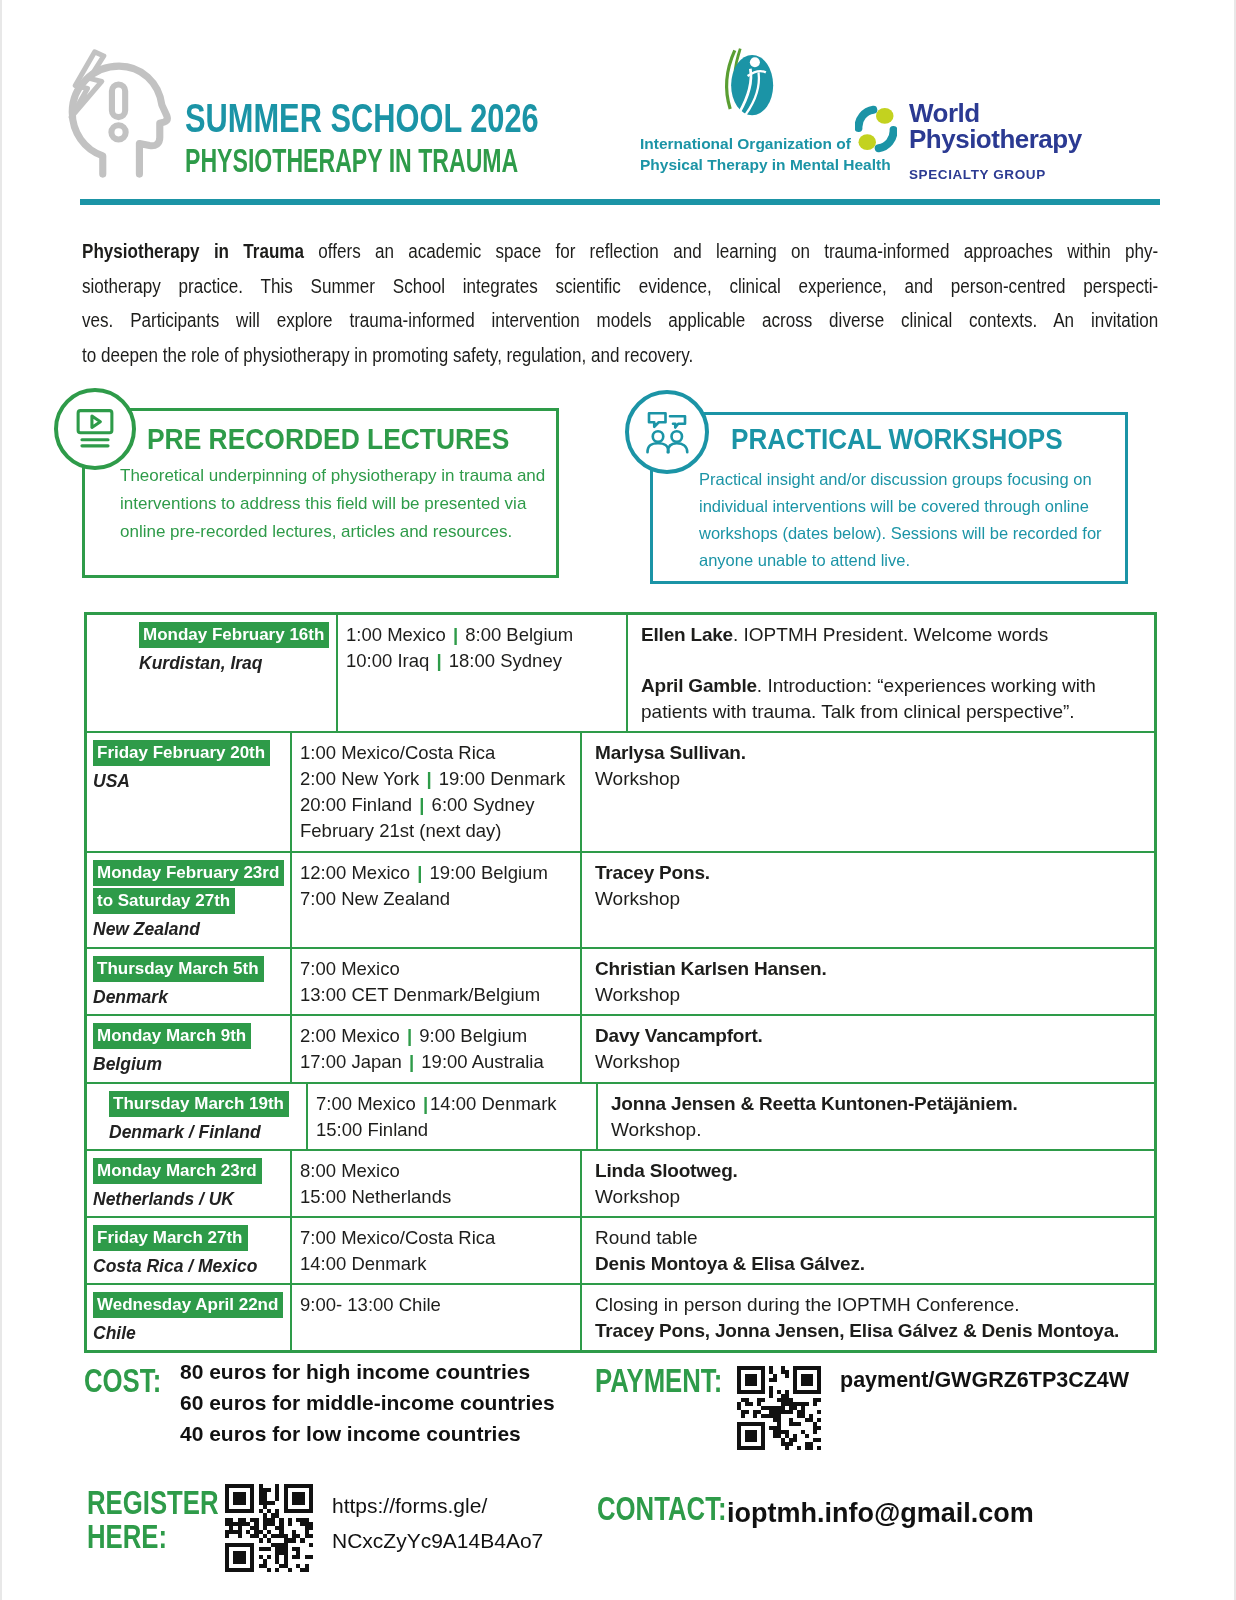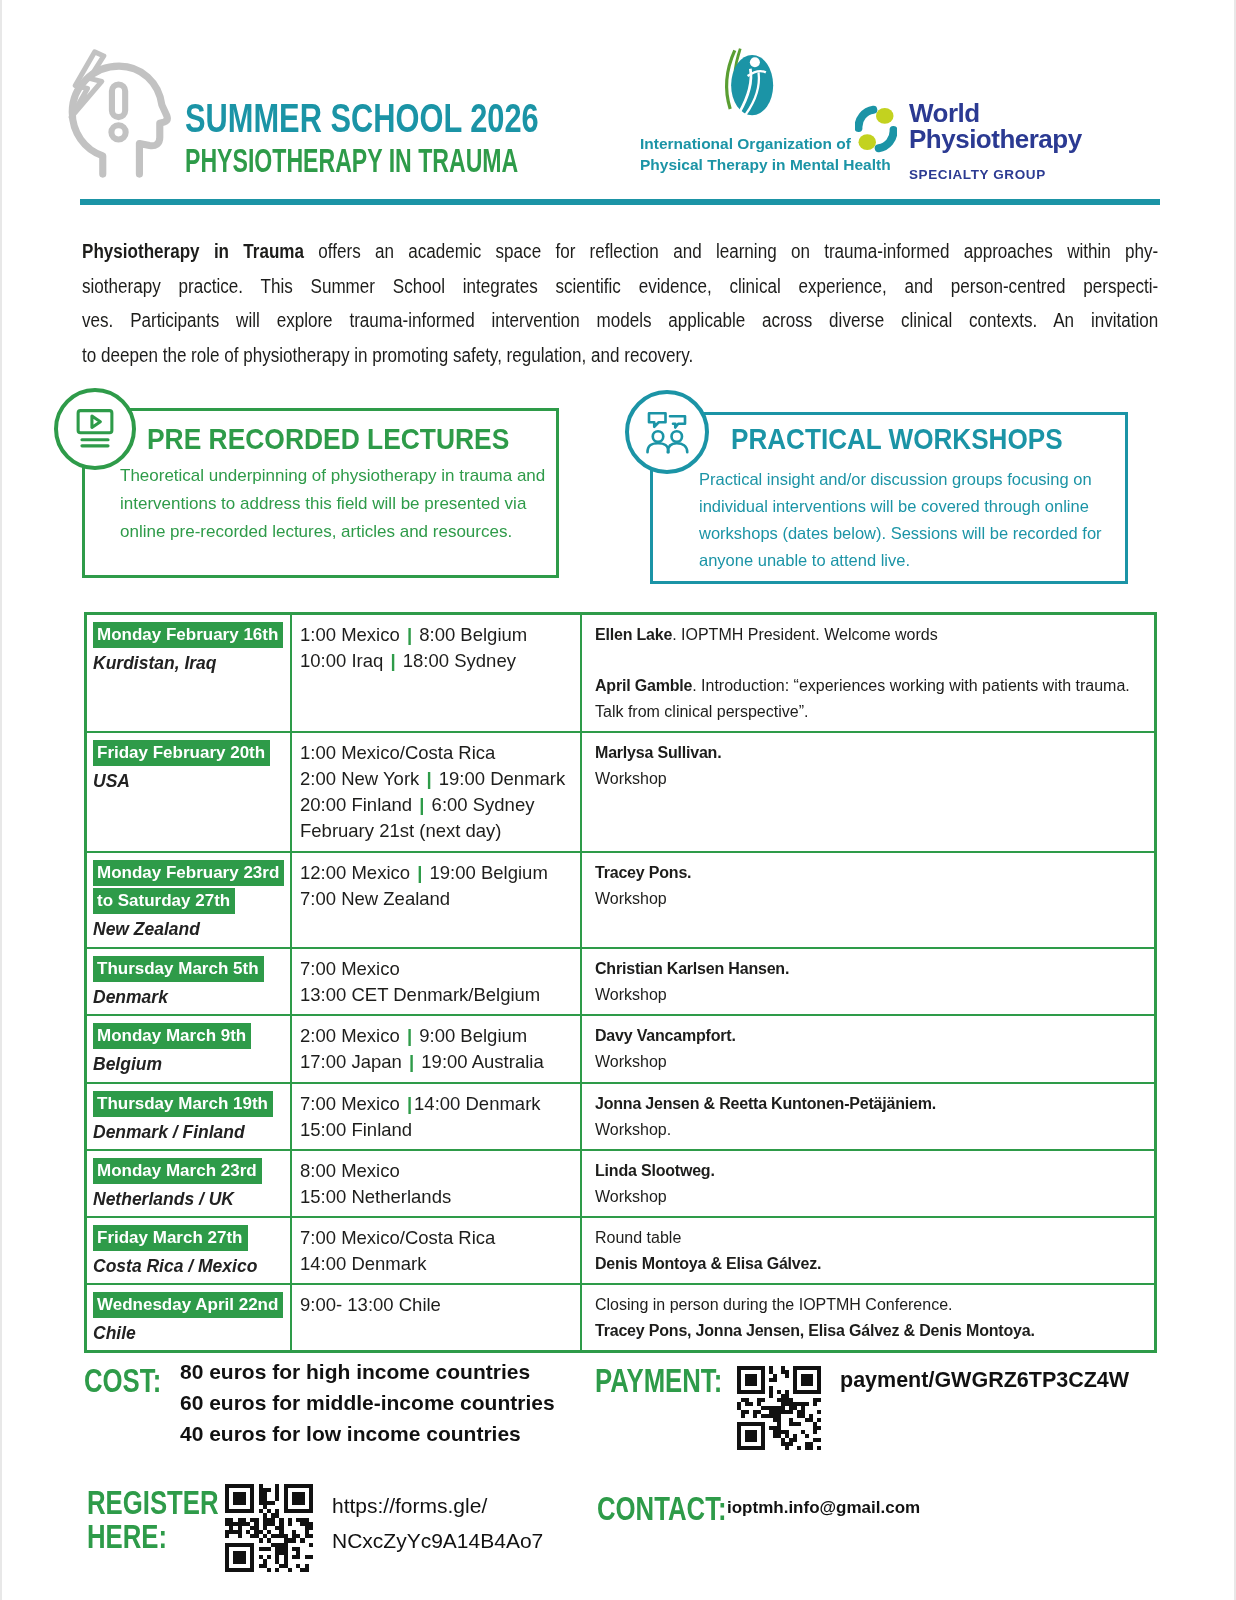--- a/index.html
+++ b/index.html
@@ -43,48 +43,48 @@
   .box-title{font-weight:bold;font-size:30px;line-height:30px;}
   .bt-green{left:145px;top:424px;color:var(--green);transform:scaleX(0.88);transform-origin:left top;white-space:nowrap;}
   .bt-teal {left:729px;top:424px;color:var(--teal);transform:scaleX(0.87);transform-origin:left top;white-space:nowrap;}
   .box-body{font-size:17px;line-height:28px;}
   .bb-green{left:118px;top:462px;width:428px;color:var(--green);}
   .bb-teal {left:697px;top:466px;width:415px;color:var(--teal);font-size:16.5px;line-height:27px;}
 
   
   .schedule{left:82px;top:612px;width:1073px;border:3px solid var(--green);box-sizing:border-box;}
   .t-row{display:grid;grid-template-columns:203px 290px 1fr;border-top:2.5px solid var(--green);}
-  .t-row:first-child{border-top:none;}
+  .t-row:first-child{border-top:none;padding-left:46px;}
   .t-cell{padding:7px 10px 6px 8px;box-sizing:border-box;}
   .t-cell.time-cell,.t-cell.speaker-cell{border-left:2.5px solid var(--green);}
   .date-cell{padding-left:6px;}
   .date-hl{display:inline-block;background:var(--green);color:#fff;font-size:17px;font-weight:bold;
            padding:3px 5px 3px 4px;margin-bottom:2px;line-height:20px;white-space:nowrap;}
   .loc{font-style:italic;font-size:17.5px;font-weight:bold;margin-top:3px;color:#222;}
   .time-line{font-size:18.5px;line-height:26px;white-space:nowrap;}
   .pipe{color:var(--green);font-weight:bold;padding:0 2px;}
   .speaker-cell{padding-left:13px;}
-  .sp-line{font-size:16px;line-height:26px;}
+  .sp-line{font-size:19px;line-height:26px;}
   .sp-line b{letter-spacing:-0.2px;}
   .gap{height:25px;}
 
   
   .sec-label{font-size:33px;line-height:34px;font-weight:bold;color:var(--green);}
   .cost-label{left:82px;top:1364px;}
   .cost-items{left:178px;top:1356px;font-size:21px;line-height:31px;font-weight:bold;color:#111;}
   .pay-label{left:593px;top:1364px;}
   .qr{background:#fff;}
   .qr-pay{left:735px;top:1366px;width:84px;height:84px;}
   .link{font-size:21.5px;line-height:32px;color:#111;}
   .pay-link{left:838px;top:1364px;font-weight:bold;}
   .reg-label{left:85px;top:1486px;}
   .qr-reg{left:223px;top:1484px;width:88px;height:88px;}
   .reg-link{left:330px;top:1488px;font-size:21px;line-height:35px;}
   .contact-label{left:595px;top:1492px;}
-  .contact-email{left:725px;top:1498px;font-size:17px;font-weight:bold;color:#111;}
+  .contact-email{left:725px;top:1498px;font-size:27px;font-weight:bold;color:#111;}
 </style>
 </head>
 <body>
 
 <div class="page" style="--teal: #1b94a6; --green: #2e9b49; --blue: #2b3a92; --ink: #1d1d1b; --grey: #c2c2c2; --lime: #c3d21f;">
 
   <div class="abs head-icon">
     <svg viewBox="0 0 110 132" width="112" height="138" fill="none" stroke="var(--grey)" stroke-width="7" stroke-linejoin="round" stroke-linecap="round">
       <path d="M42 126 V108 C24 102 12 85 12 65 C12 40 33 20 58 20 C80 20 97 36 100 58 L105 69 C106 72 105 74 102 75 L98 76 V90 C98 96 94 99 88 98 L78 96 V126"></path>
       <path d="M34 6 L15 39 L27 42 L11 70 L41 35 L29 32 L43 10 Z" stroke-width="5"></path>
@@ -231,21 +231,21 @@
         </div>
         <div class="t-cell time-cell">
           <div class="time-line">2:00 Mexico <span class="pipe">|</span> 9:00 Belgium</div>
           <div class="time-line">17:00 Japan <span class="pipe">|</span> 19:00 Australia</div>
         </div>
         <div class="t-cell speaker-cell">
           <div class="sp-line"><b>Davy Vancampfort.</b></div>
           <div class="sp-line">Workshop</div>
         </div>
       </div>
-      <div class="t-row" style="min-height: 65px;">
+      <div class="t-row" style="min-height: 65px; padding-left: 16px;">
         <div class="t-cell date-cell">
           <div><span class="date-hl">Thursday March 19th</span></div>
           <div class="loc">Denmark / Finland</div>
         </div>
         <div class="t-cell time-cell">
           <div class="time-line">7:00 Mexico <span class="pipe">|</span>14:00 Denmark</div>
           <div class="time-line">15:00 Finland</div>
         </div>
         <div class="t-cell speaker-cell">
           <div class="sp-line"><b>Jonna Jensen &amp; Reetta Kuntonen-Petäjäniem.</b></div>

